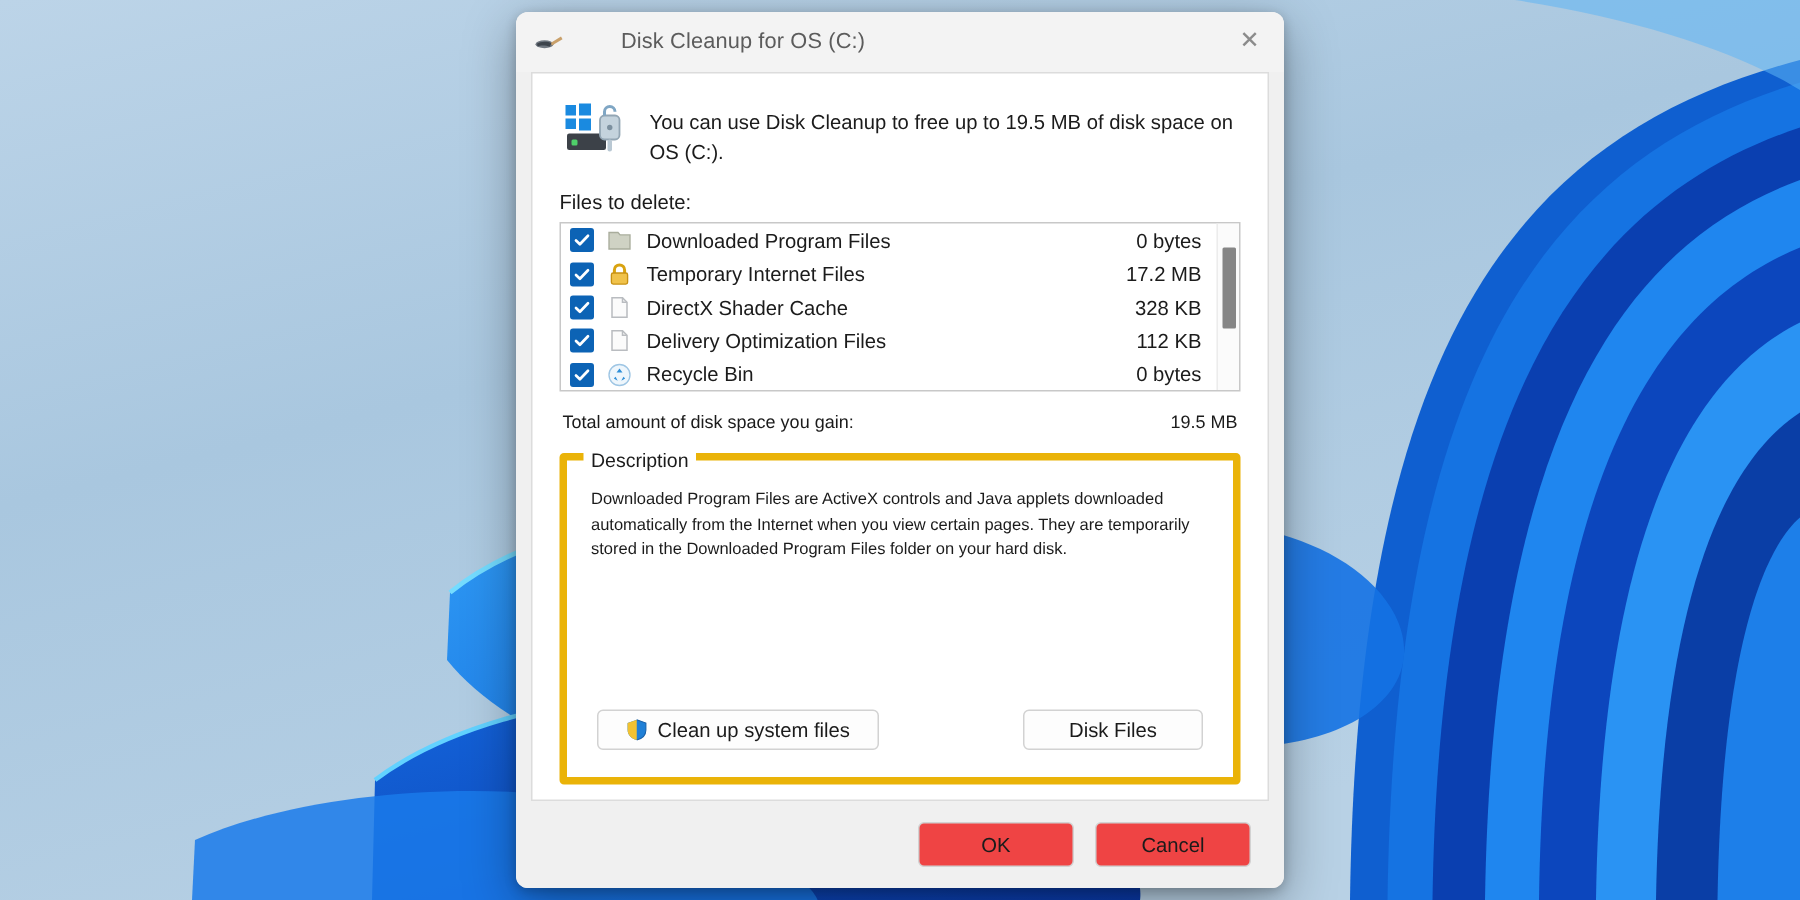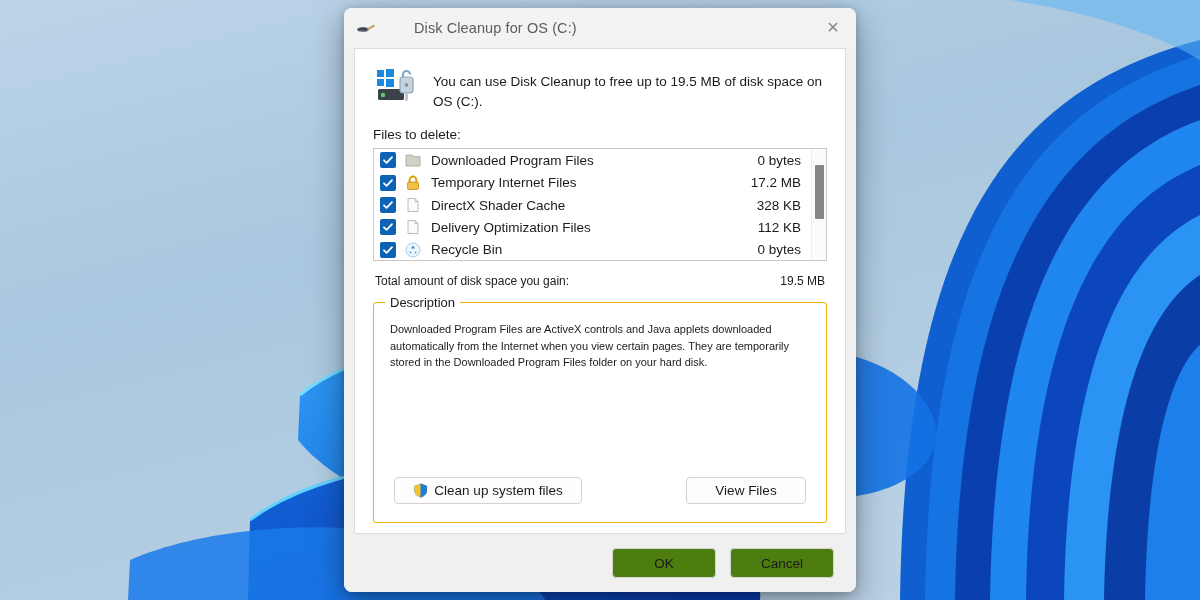--- a/index.html
+++ b/index.html
@@ -102,21 +102,21 @@
   }
 
   
   .total-row {
     display:flex; justify-content:space-between; align-items:center;
     font-size:12px; color:#1b1b1b; margin:13px 2px 14px 2px;
   }
 
   
   .groupbox {
-    border:1px solid #eab308; border-radius:3px;
+    border:5px solid #eab308; border-radius:3px;
     position:relative; padding:18px 16px 14px 16px;
     flex:1 1 auto; display:flex; flex-direction:column;
   }
   .group-legend {
     position:absolute; top:-8px; left:11px; background:#fff;
     padding:0 5px; font-size:13px; color:#1b1b1b;
   }
   .desc-text { font-size:11px; color:#1b1b1b; line-height:1.5; }
 
   .group-buttons {
@@ -132,21 +132,21 @@
   .btn.wide1 { width:188px; gap:6px; }
   .btn.wide2 { width:120px; }
   .shield { width:15px; height:15px; flex:0 0 15px; }
 
   
   .footer {
     flex:0 0 58px; height:58px; background:#f0f0f0;
     display:flex; align-items:center; justify-content:flex-end;
     gap:14px; padding-right:22px;
   }
-  .footer .btn { width:104px; height:30px; background:#4d7c0f; }
+  .footer .btn { width:104px; height:30px; background:#ef4444; }
 </style>
 </head>
 <body>
 
 <div id="desktop">
 
   <svg id="wallpaper-svg" viewBox="0 0 1200 600" preserveAspectRatio="none">
     <defs>
       <linearGradient id="sky" x1="0" y1="0" x2="0.5" y2="1">
         <stop offset="0%" stop-color="#bcd4e8"></stop>
@@ -335,21 +335,21 @@
 
         <div class="group-buttons">
           <div class="btn wide1">
             <svg class="shield" viewBox="0 0 15 15">
               <path d="M7.5 .8 L13.6 3 V7.6 C13.6 11 10.9 13.4 7.5 14.4 C4.1 13.4 1.4 11 1.4 7.6 V3 Z" fill="#1f7fd6"></path>
               <path d="M7.5 .8 L1.4 3 V7.6 C1.4 11 4.1 13.4 7.5 14.4 Z" fill="#f2c230"></path>
               <path d="M7.5 .8 L13.6 3 V7.6 C13.6 11 10.9 13.4 7.5 14.4" fill="none" stroke="#165fa8" stroke-width=".7"></path>
             </svg>
             <span>Clean up system files</span>
           </div>
-          <div class="btn wide2">View Files</div>
+          <div class="btn wide2">Disk Files</div>
         </div>
       </div>
     </div>
 
     <div class="footer">
       <div class="btn">OK</div>
       <div class="btn">Cancel</div>
     </div>
 
   </div>

